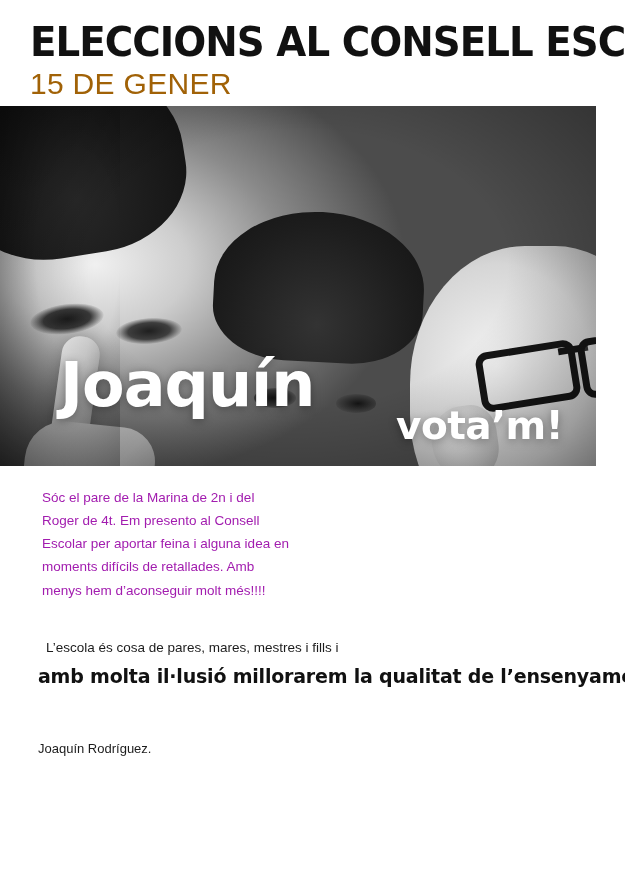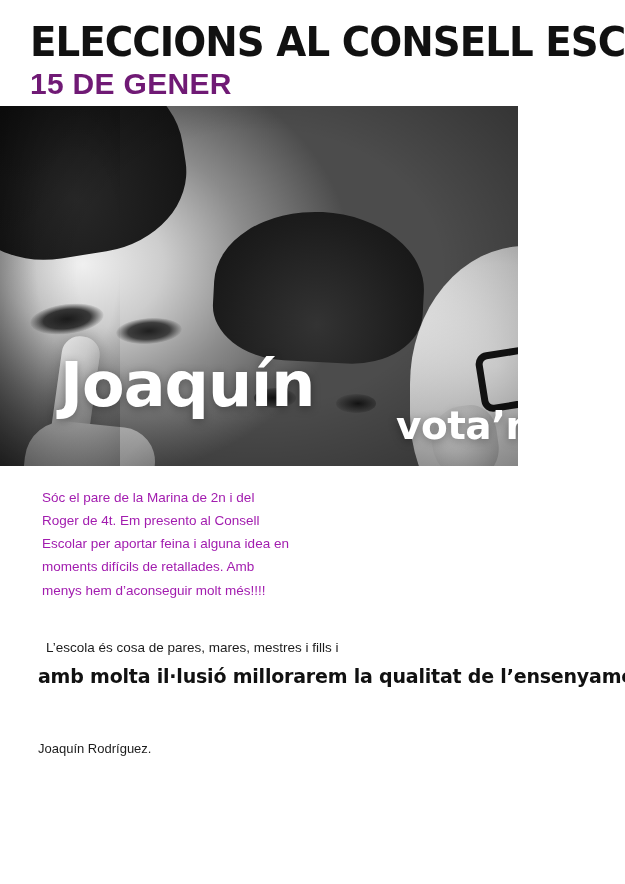--- a/index.html
+++ b/index.html
@@ -34,33 +34,33 @@
     letter-spacing: -1px;
     line-height: 1.02;
     color: #111;
     text-transform: uppercase;
     transform: scaleX(0.97);
     transform-origin: left center;
     white-space: nowrap;
   }
   .title-sub {
     font-family: "Liberation Sans", sans-serif;
-    font-weight: 700;
+    font-weight: 400;
     font-size: 30px;
     line-height: 1.1;
-    color: #701a75;
+    color: #a16207;
     letter-spacing: 0.3px;
     margin-top: 4px;
     text-transform: uppercase;
   }
 
   
   .photo {
     position: relative;
-    width: 518px;
+    width: 596px;
     height: 360px;
     overflow: hidden;
     background: #6e6e6e;
     filter: grayscale(100%);
   }
   
   .ph-bg {
     position: absolute;
     inset: 0;
     background:

